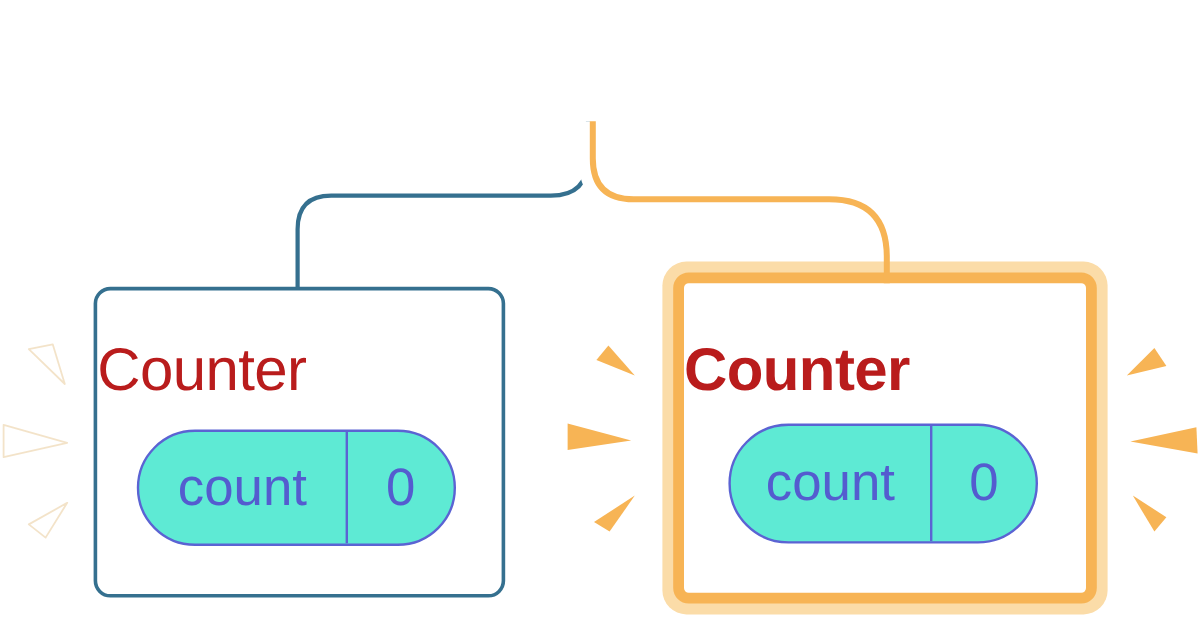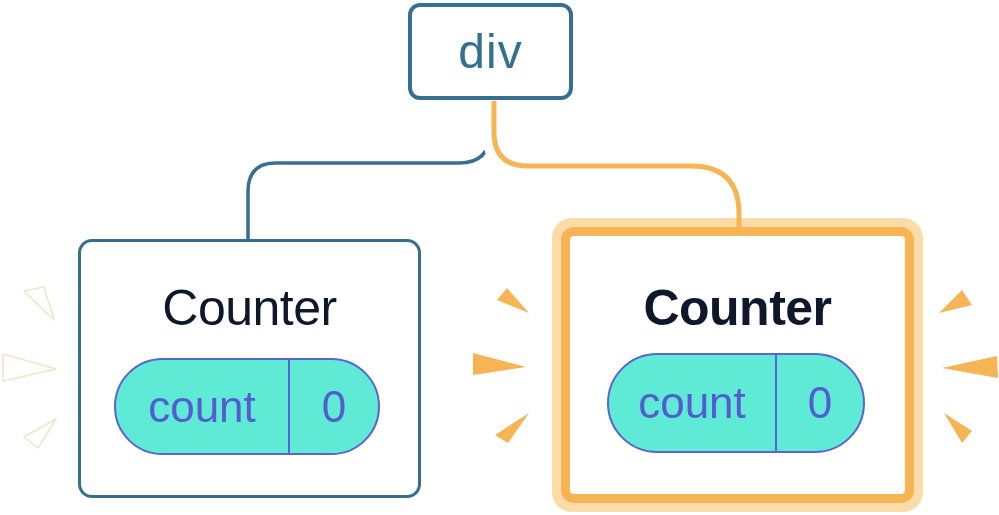--- a/index.html
+++ b/index.html
@@ -14,22 +14,22 @@
     left:408px;top:3px;width:165px;height:97px;
     background:#fff;border:4px solid #35708F;border-radius:12px;
     display:flex;align-items:center;justify-content:center;
   }
   .root-node .label{
     font-size:48px;font-weight:500;color:#35708F;letter-spacing:1px;line-height:1;
   }
 
   
   .card-title{
-    position:absolute;left:0;right:0;text-align:center;
-    font-size:50px;line-height:1;color:#0f172a;letter-spacing:-0.5px;
+    position:absolute;left:0;right:0;text-align:left;
+    font-size:50px;line-height:1;color:#b91c1c;letter-spacing:-0.5px;
   }
   .state-pill{
     position:absolute;display:flex;align-items:stretch;
     background:#5eead4;border:2px solid #5B63D3;border-radius:60px;
     box-sizing:border-box;overflow:hidden;
   }
   .pill-cell{
     display:flex;align-items:center;justify-content:center;
     font-size:44px;color:#545CCF;line-height:1;
   }
@@ -77,23 +77,20 @@
   <div class="abs card-right">
     <div class="card-right-inner">
       <div class="card-title">Counter</div>
       <div class="state-pill">
         <div class="pill-cell key">count</div>
         <div class="pill-cell val">0</div>
       </div>
     </div>
   </div>
 
-  <div class="abs root-node">
-    <div class="label">div</div>
-  </div>
 
   <svg class="abs wires" width="999" height="515" viewBox="0 0 999 515">
 
     <path d="M 490,101 L 490,132 Q 490,163 459,163 L 276,163 Q 248,163 248,191 L 248,241" fill="none" stroke="#35708F" stroke-width="3.5"></path>
 
     <path d="M 495,101 L 495,132 Q 495,166 528,166 L 691,166 Q 739,166 739,212" fill="none" stroke="#FFFFFF" stroke-width="26"></path>
 
     <path d="M 494,101 L 494,132 Q 494,166 528,166 L 691,166 Q 739,166 739,214 L 739,236" fill="none" stroke="#F7B455" stroke-width="5"></path>
 
     <g fill="#FFFFFF" stroke="rgba(228,192,135,0.45)" stroke-width="1.5" stroke-linejoin="round">

